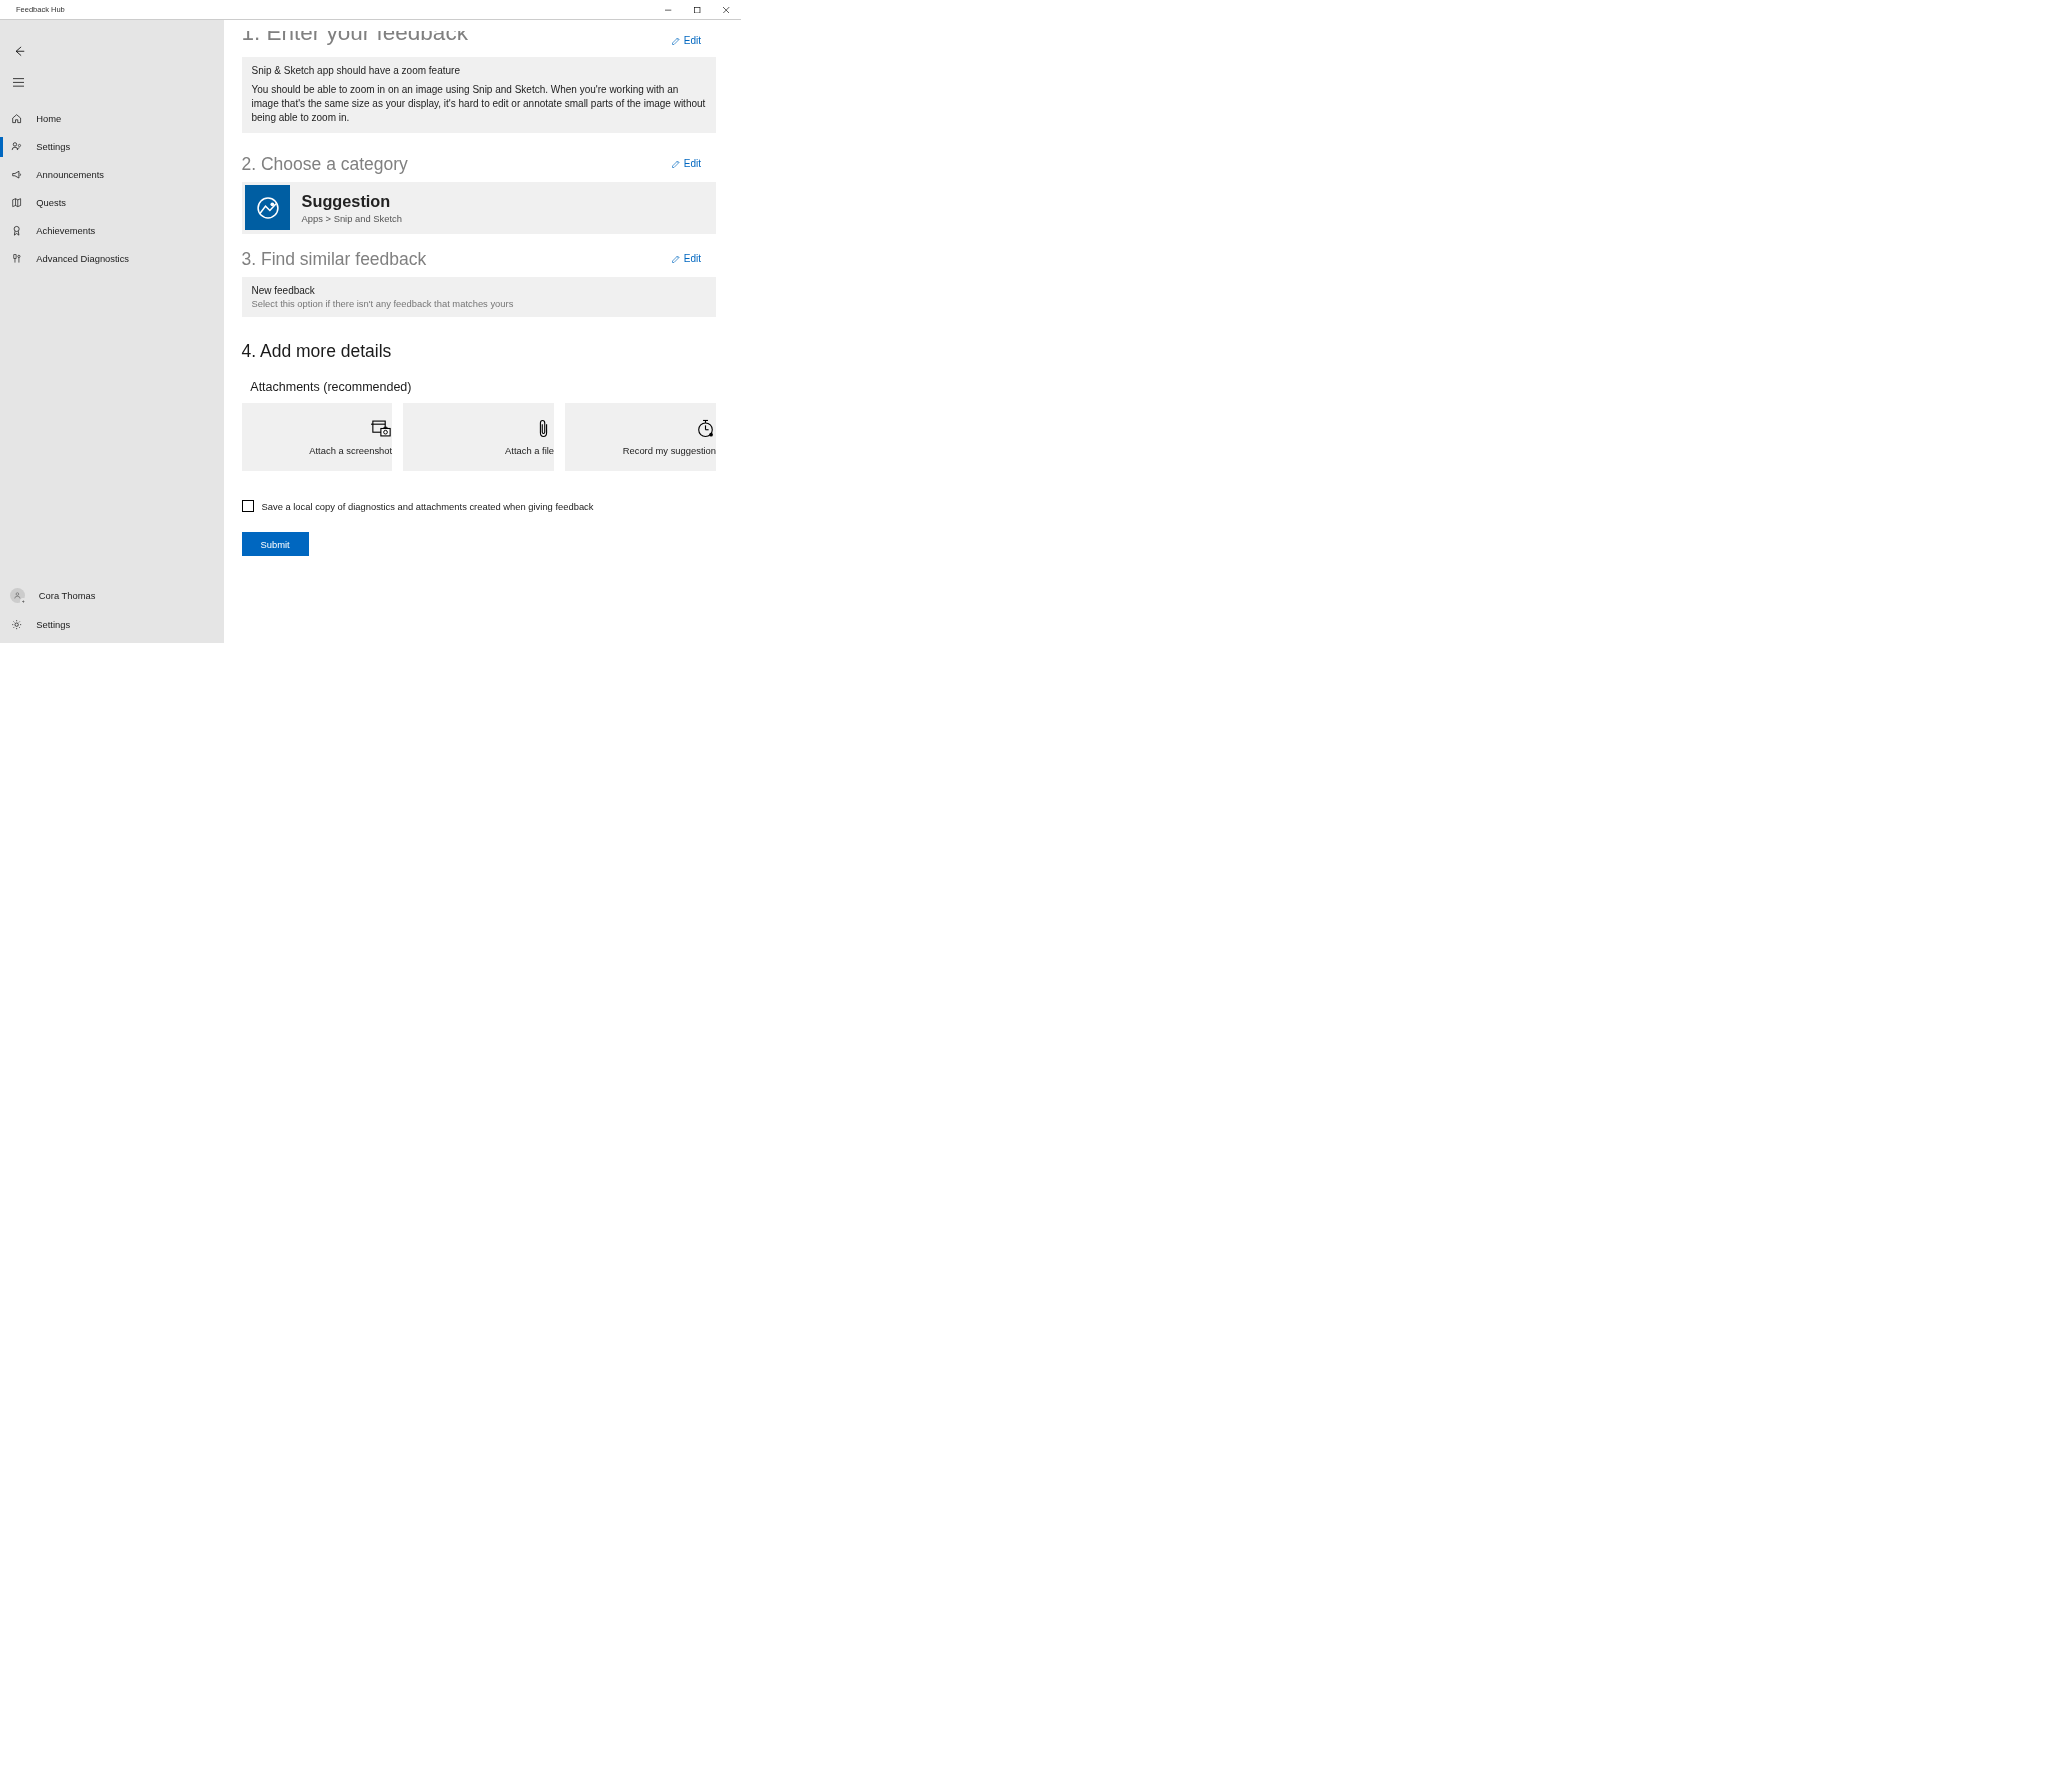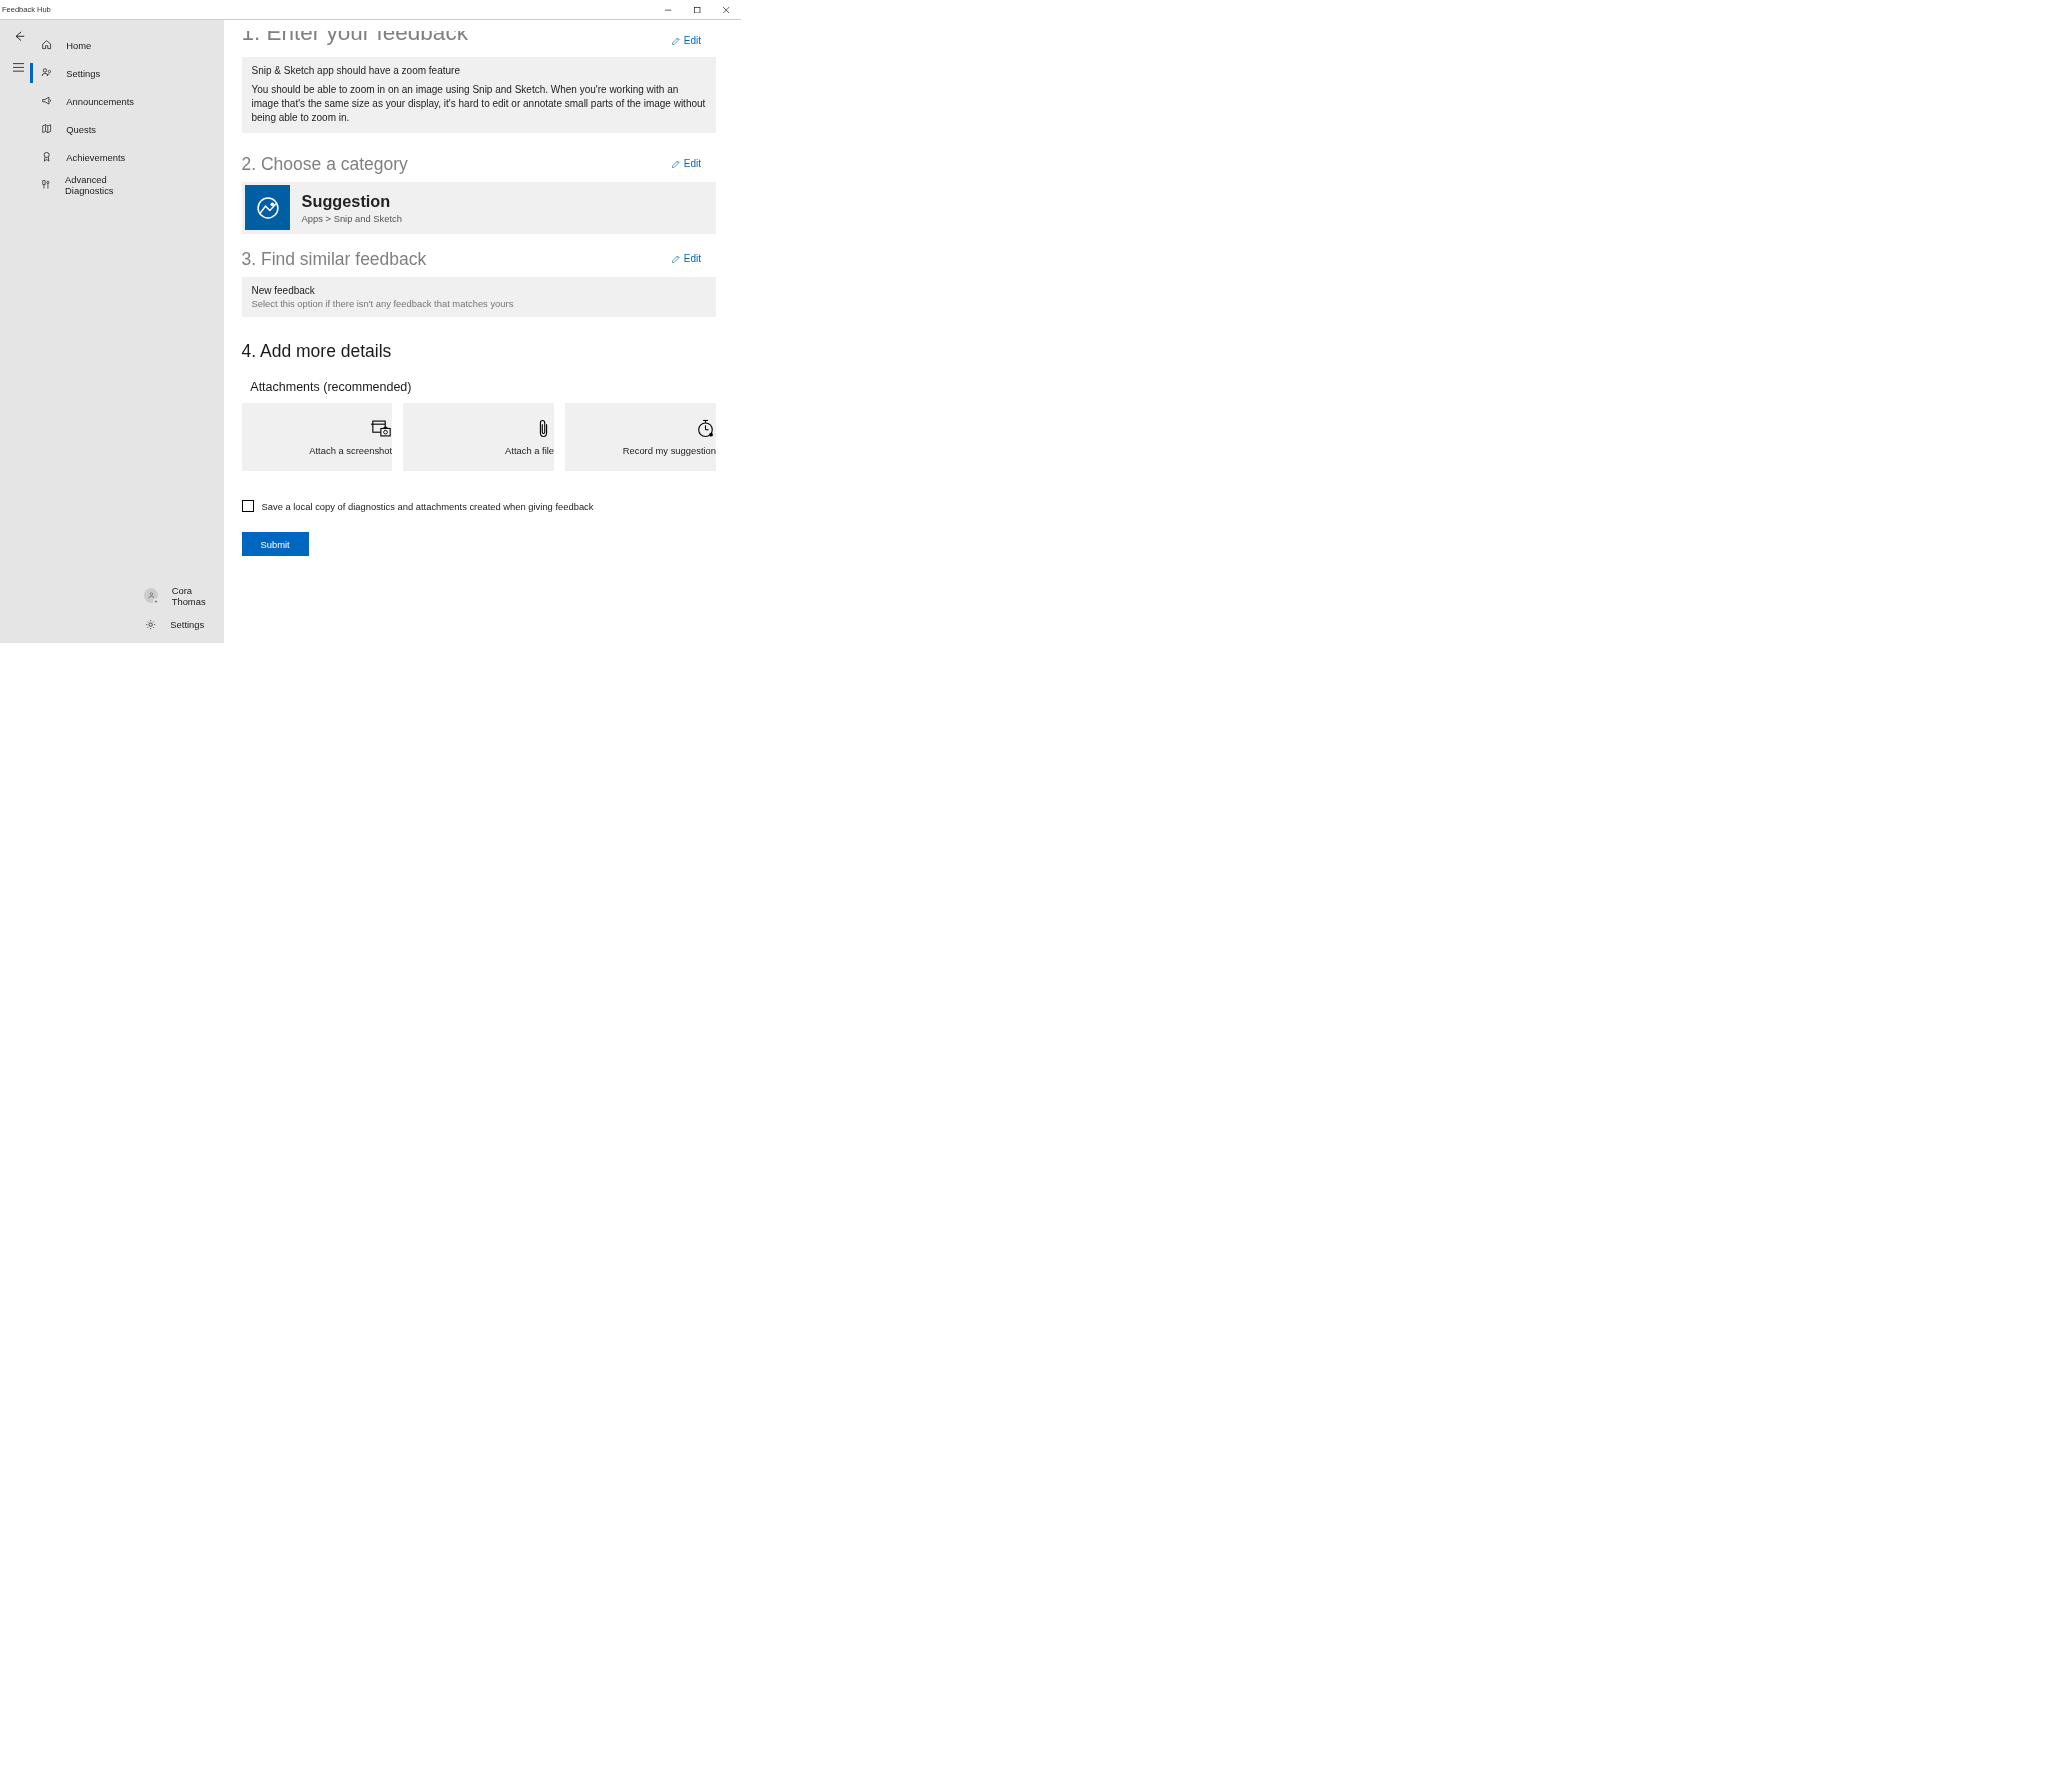--- a/index.html
+++ b/index.html
@@ -8,37 +8,37 @@
     font-size: 9.4px;
     color: #1a1a1a;
     background: #fff;
     overflow: hidden;
   }
   .window { width: 741px; height: 643px; display: flex; flex-direction: column; }
   .titlebar {
     height: 20px;
     display: flex;
     align-items: center;
-    padding-left: 2px;
+    padding-left: 16px;
     border-bottom: 0.6px solid #ccc;
     background: #fff;
     font-size: 7.5px;
     color: #333;
     position: relative;
   }
   .title-controls { position: absolute; right: 0; top: 0; height: 20px; display: flex; }
   .title-btn { width: 29px; height: 20px; display: flex; align-items: center; justify-content: center; }
   .title-btn svg { width: 6.3px; height: 6.3px; }
   .body { flex: 1; display: flex; overflow: hidden; }
   .sidebar {
     width: 224px;
     background: #e5e5e5;
     display: flex;
-    flex-direction: row;
-    padding-top: 1px;
+    flex-direction: column;
+    padding-top: 16px;
     position: relative;
   }
   .sidebar-top { padding: 6.3px 2.5px 3.8px 10px; }
   .back-btn { width: 17.5px; height: 17.5px; display:flex; align-items:center; justify-content:center; margin-bottom: 13.8px;}
   .hamburger { width: 17.5px; height: 17.5px; display:flex; align-items:center; justify-content:center; }
   .nav { margin-top: 10px; flex: 1; }
   .nav-item {
     height: 28px;
     display: flex;
     align-items: center;

